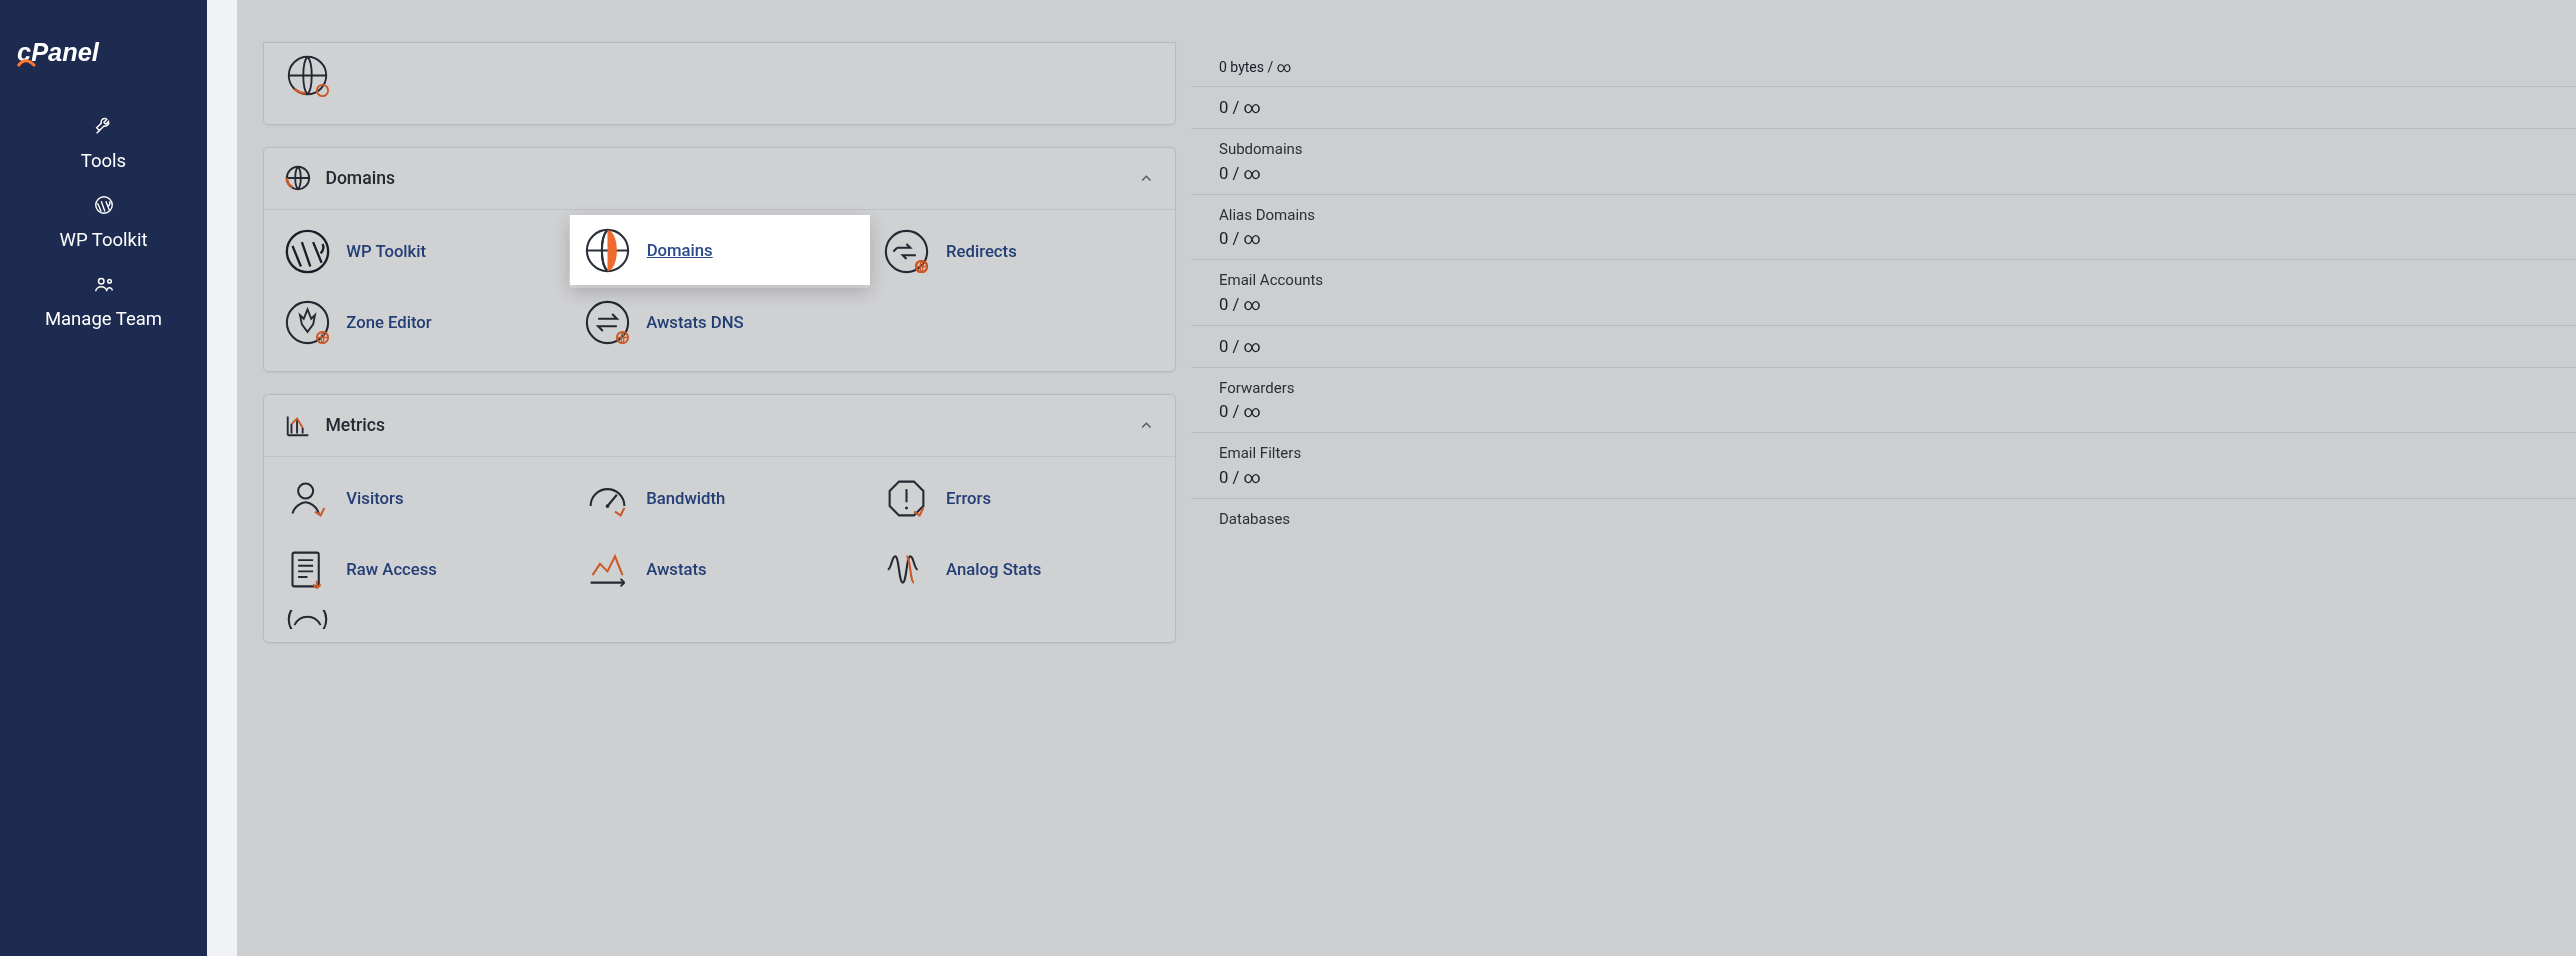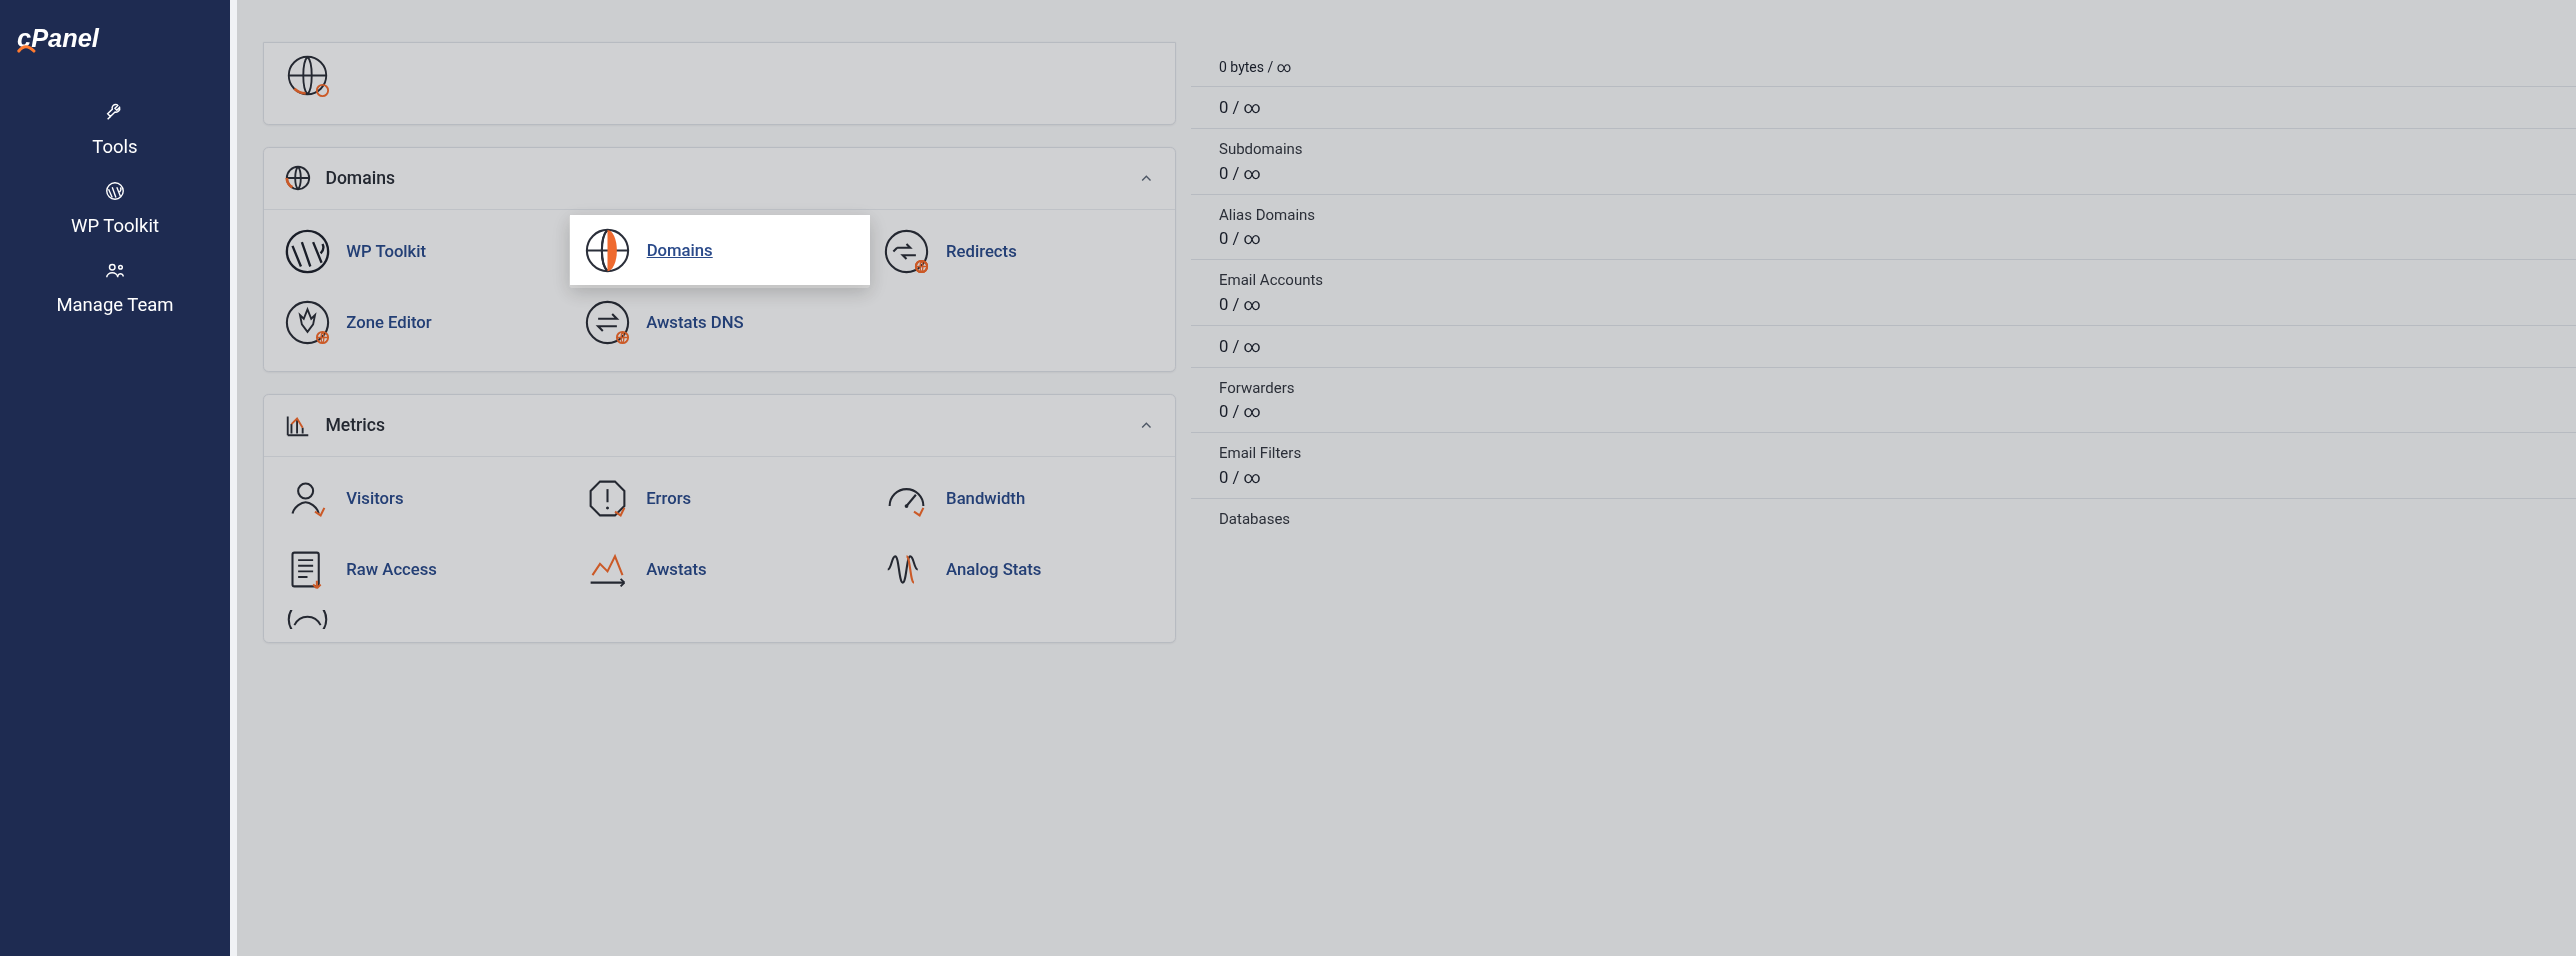--- a/index.html
+++ b/index.html
@@ -8,25 +8,25 @@
   background: #f0f2f5;
   overflow: hidden;
   width: 2576px;
   height: 957px;
 }
 
 
 .sidebar {
   position: fixed;
   left: 0; top: 0;
-  width: 230px;
+  width: 207px;
   height: 100%;
   background: #1e2b51;
   color: #fff;
-  padding-top: 18px;
+  padding-top: 32px;
 }
 .logo {
   padding: 3.7px 16.7px 28px 16.7px;
 }
 .logo svg { width: 121px; height: auto; }
 .nav-item {
   display: flex;
   align-items: center;
   gap: 13px;
   padding: 11px 16.7px;
@@ -342,38 +342,38 @@
                 <circle cx="22" cy="16" r="8" stroke="#2b2f3a" stroke-width="2.2"></circle>
                 <path d="M8 40c2-8 10-12 14-12s12 4 14 12" stroke="#2b2f3a" stroke-width="2.2"></path>
                 <path d="M32 38l6 4 4-8" stroke="#ef6a2f" stroke-width="2.2"></path>
               </svg>
             </span>
             <span class="tool-label">Visitors</span>
           </div>
           <div class="tool-item">
             <span class="tool-icon">
               <svg viewBox="0 0 48 48" width="45" height="45" fill="none">
+                <path d="M6 32a18 18 0 0 1 36 0" stroke="#2b2f3a" stroke-width="2.2"></path>
+                <path d="M24 32l10-12" stroke="#2b2f3a" stroke-width="2.2"></path>
+                <circle cx="24" cy="32" r="2" fill="#2b2f3a"></circle>
+                <path d="M32 38l6 4 4-8" stroke="#ef6a2f" stroke-width="2.2"></path>
+              </svg>
+            </span>
+            <span class="tool-label">Bandwidth</span>
+          </div>
+          <div class="tool-item">
+            <span class="tool-icon">
+              <svg viewBox="0 0 48 48" width="45" height="45" fill="none">
                 <path d="M16 6h16l10 10v16l-10 10H16L6 32V16z" stroke="#2b2f3a" stroke-width="2.2"></path>
                 <path d="M24 14v14" stroke="#2b2f3a" stroke-width="2.2"></path>
                 <circle cx="24" cy="34" r="1.6" fill="#2b2f3a"></circle>
                 <path d="M32 38l6 4 4-8" stroke="#ef6a2f" stroke-width="2.2"></path>
               </svg>
             </span>
             <span class="tool-label">Errors</span>
-          </div>
-          <div class="tool-item">
-            <span class="tool-icon">
-              <svg viewBox="0 0 48 48" width="45" height="45" fill="none">
-                <path d="M6 32a18 18 0 0 1 36 0" stroke="#2b2f3a" stroke-width="2.2"></path>
-                <path d="M24 32l10-12" stroke="#2b2f3a" stroke-width="2.2"></path>
-                <circle cx="24" cy="32" r="2" fill="#2b2f3a"></circle>
-                <path d="M32 38l6 4 4-8" stroke="#ef6a2f" stroke-width="2.2"></path>
-              </svg>
-            </span>
-            <span class="tool-label">Bandwidth</span>
           </div>
           <div class="tool-item">
             <span class="tool-icon">
               <svg viewBox="0 0 48 48" width="45" height="45" fill="none">
                 <rect x="8" y="6" width="28" height="36" rx="2" stroke="#2b2f3a" stroke-width="2.2"></rect>
                 <path d="M14 14h16M14 20h16M14 26h16M14 32h10" stroke="#2b2f3a" stroke-width="2"></path>
                 <path d="M34 36v8m0 0l-4-4m4 4l4-4" stroke="#ef6a2f" stroke-width="2.2"></path>
               </svg>
             </span>
             <span class="tool-label">Raw Access</span>

